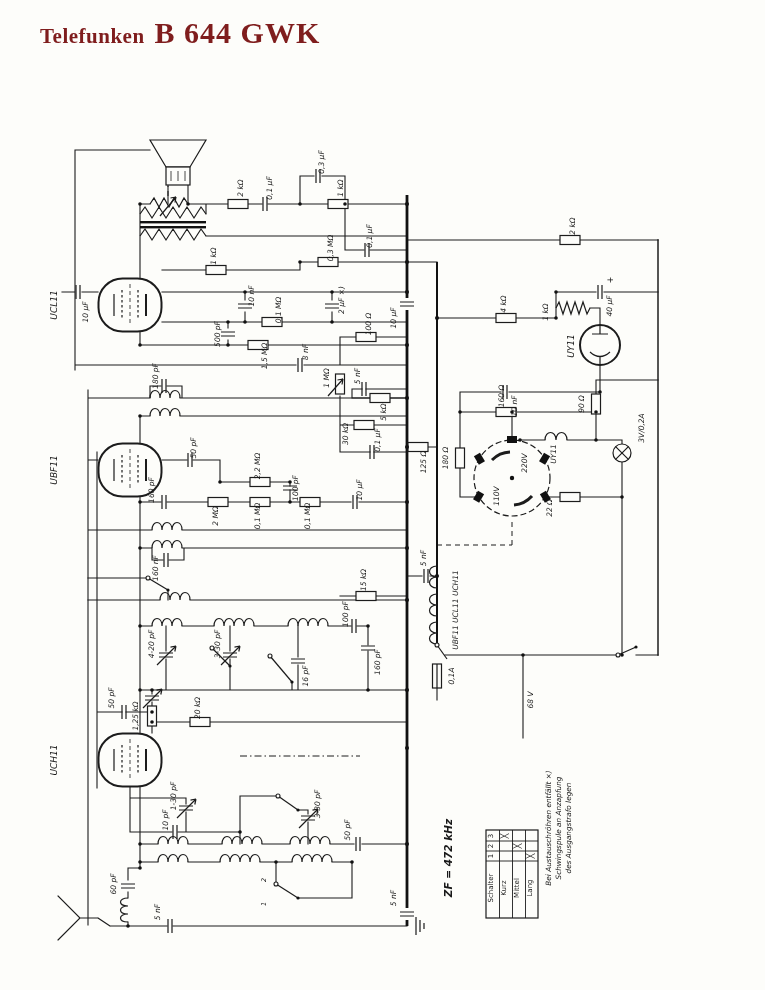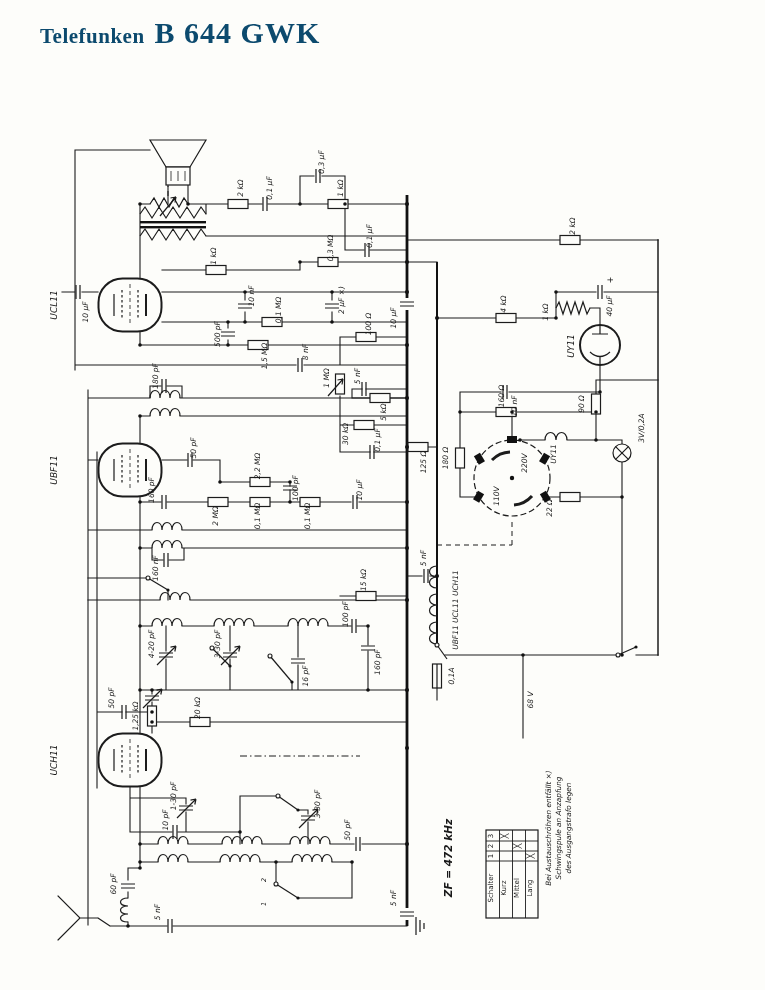--- a/index.html
+++ b/index.html
@@ -1,18 +1,18 @@
 <!DOCTYPE html>
 <html><head>
 <meta charset="utf-8">
 <style>
   html,body{margin:0;padding:0;background:#f6f6f2;}
   #page{position:relative;width:765px;height:990px;background:#fdfdfa;overflow:hidden;
         font-family:"Liberation Serif",serif;}
-  #title{position:absolute;left:40px;top:16px;white-space:nowrap;color:#0c4a6e;}
+  #title{position:absolute;left:40px;top:16px;white-space:nowrap;color:#7f1d1d;}
   #title .brand{font-size:21px;font-weight:bold;letter-spacing:.5px;}
   #title .model{font-size:30px;font-weight:bold;margin-left:10px;letter-spacing:1px;}
   svg{position:absolute;left:0;top:0;}
   .w{stroke:#1c1c1c;stroke-width:1.1;fill:none;stroke-linecap:square;}
   .bus{stroke:#111;stroke-width:2.8;fill:none;}
   .b2{stroke:#111;stroke-width:2;fill:none;}
   .dash{stroke:#1c1c1c;stroke-width:1;fill:none;stroke-dasharray:5 4;}
   .ddot{stroke:#1c1c1c;stroke-width:1;fill:none;stroke-dasharray:7 3 1.5 3;}
   .sym{stroke:#1c1c1c;stroke-width:1.2;fill:none;}
   .fillw{fill:#fdfdfa;}

